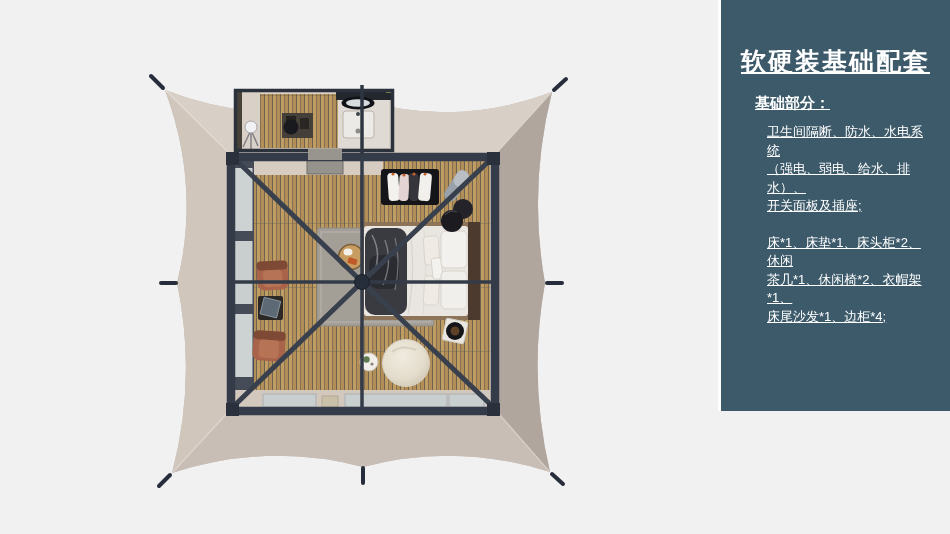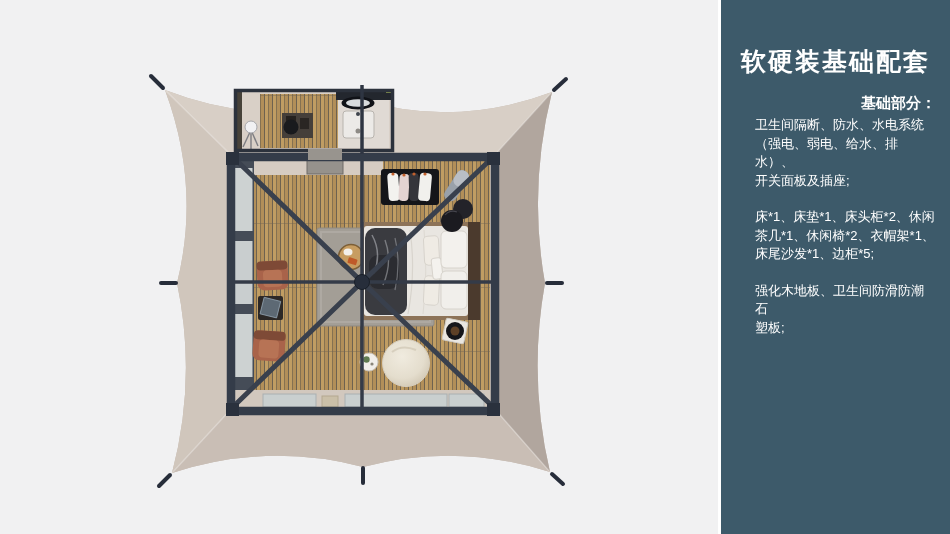--- a/index.html
+++ b/index.html
@@ -4,31 +4,31 @@
 <style>
   html,body{margin:0;padding:0;}
   body{
     width:950px;height:534px;position:relative;overflow:hidden;
     background:#f1f1f2;
     font-family:"Liberation Sans","DejaVu Sans",sans-serif;
   }
   .scene{position:absolute;left:0;top:0;width:720px;height:534px;}
   .scene svg{display:block;}
   .panel{
-    position:absolute;left:718px;top:0;width:232px;height:534px;
+    position:absolute;left:718px;top:0;width:232px;height:411px;
     box-sizing:border-box;border-left:3px solid #ffffff;
-    background:var(--panel-bg,#3d5a6a);color:#ffffff;
+    background:var(--panel-bg,#3d5a6a);color:#ffffff;text-decoration:underline;
   }
   .panel-title{
     font-size:25px;font-weight:700;letter-spacing:2px;
     text-align:center;margin:46px 4px 8px 4px;line-height:30px;
   }
   .spec-section{margin:18px 14px 0 34px;}
-  .spec-section h2{font-size:15px;font-weight:700;margin:0 0 5px 16px;line-height:17px;text-align:right;}
-  .spec-section p{font-size:13px;line-height:18.5px;margin:0;white-space:pre-line;}
+  .spec-section h2{font-size:15px;font-weight:700;margin:0 0 5px 0;line-height:17px;}
+  .spec-section p{font-size:13px;line-height:18.5px;margin:12px;white-space:pre-line;}
 </style>
 </head>
 <body>
 
 <div class="scene">
 <svg width="720" height="534" viewBox="0 0 720 534" xmlns="http://www.w3.org/2000/svg">
   <defs>
     <pattern id="planks" width="8" height="64" patternUnits="userSpaceOnUse">
       <rect width="8" height="64" fill="#c09d63"></rect>
       <rect x="4" width="4" height="64" fill="#b28f59"></rect>
@@ -241,24 +241,22 @@
   <section class="spec-section">
     <h2>基础部分：</h2>
     <p>卫生间隔断、防水、水电系统
 （强电、弱电、给水、排水）、
 开关面板及插座;</p>
   </section>
 
   <section class="spec-section">
     <p>床*1、床垫*1、床头柜*2、休闲
 茶几*1、休闲椅*2、衣帽架*1、
-床尾沙发*1、边柜*5;</p>
-  </section>
-
-
-  <section class="spec-section">
-  </section>
-
-  <section class="spec-section">
-    <p>强化木地板、卫生间防滑防潮石
-塑板;</p>
+床尾沙发*1、边柜*4;</p>
+  </section>
+
+
+  <section class="spec-section">
+  </section>
+
+  <section class="spec-section">
   </section>
 </aside>
 
 </body></html>

